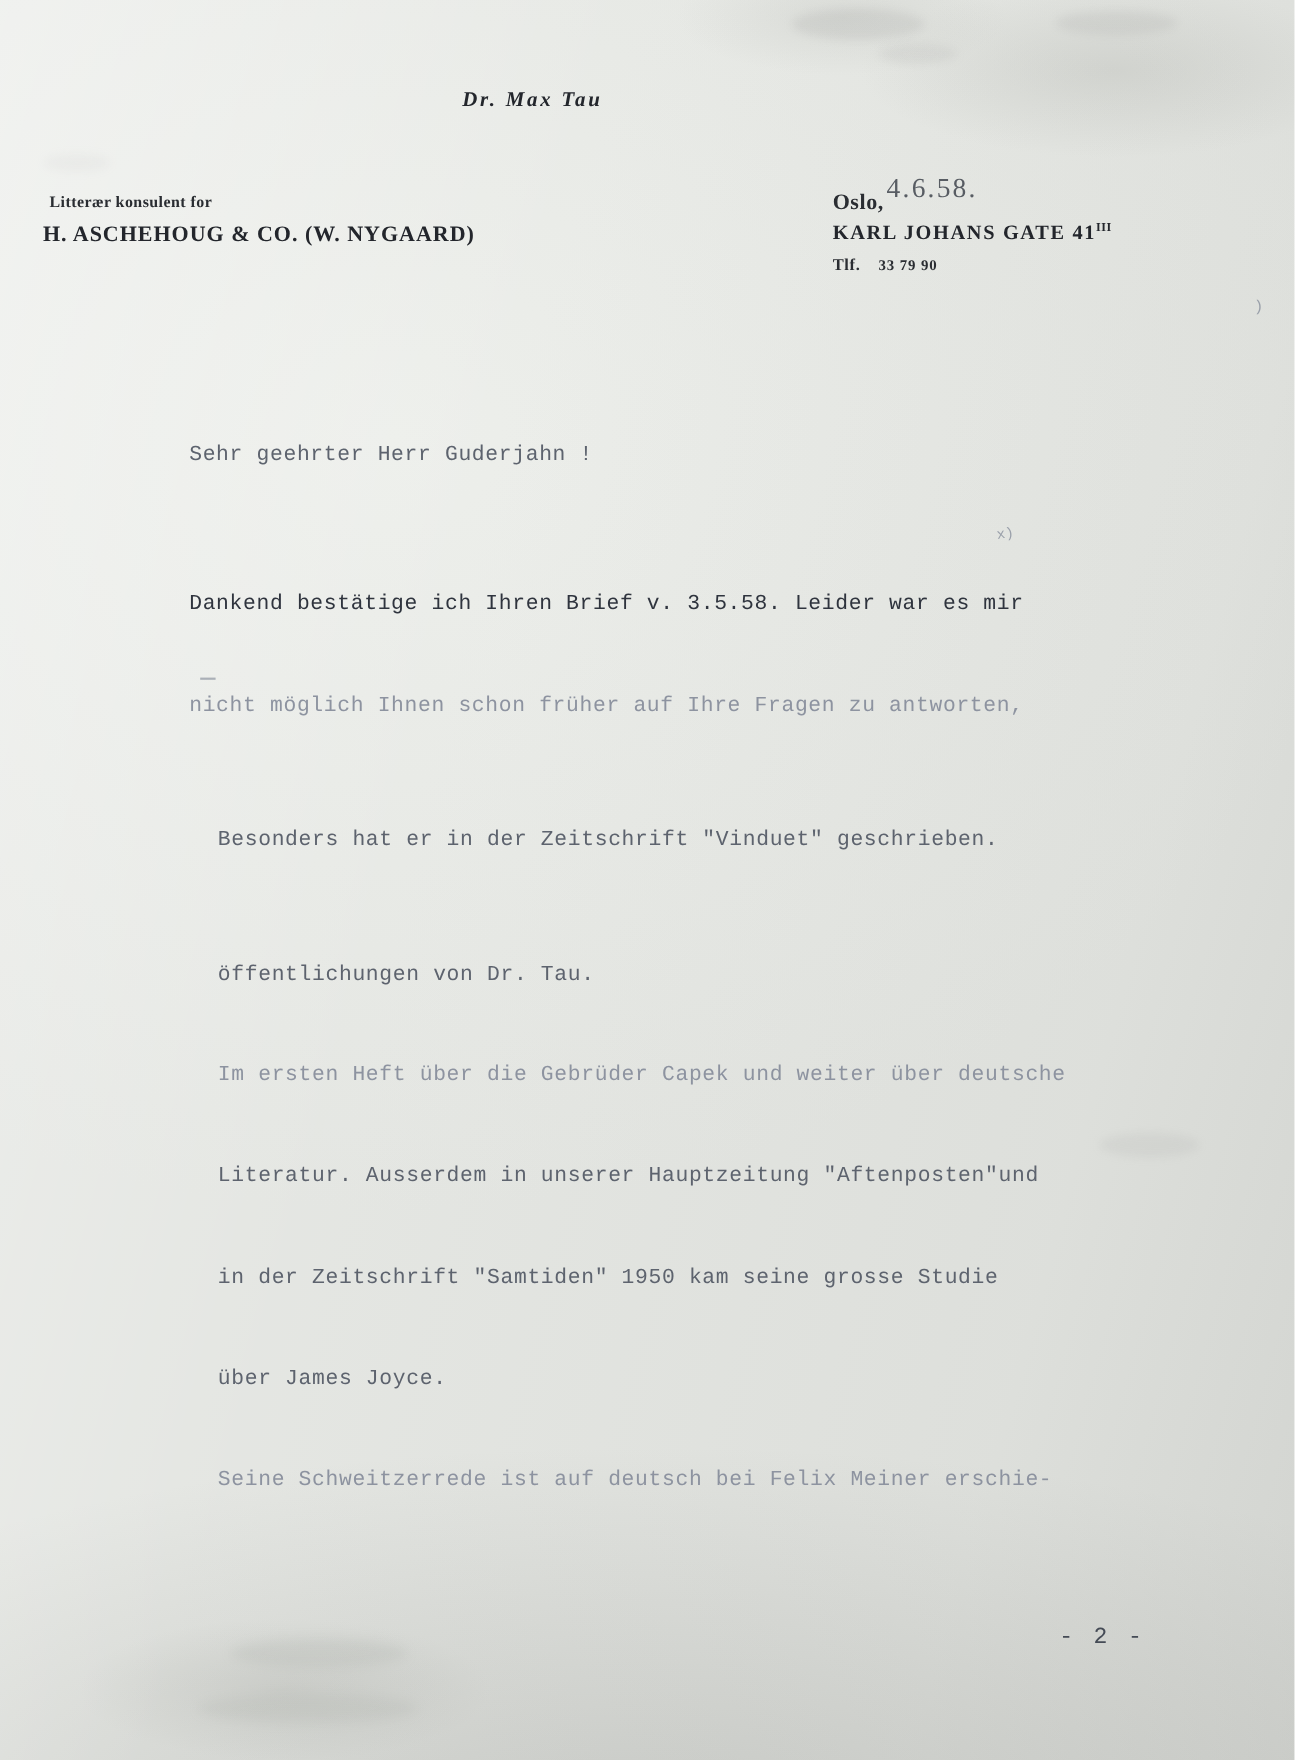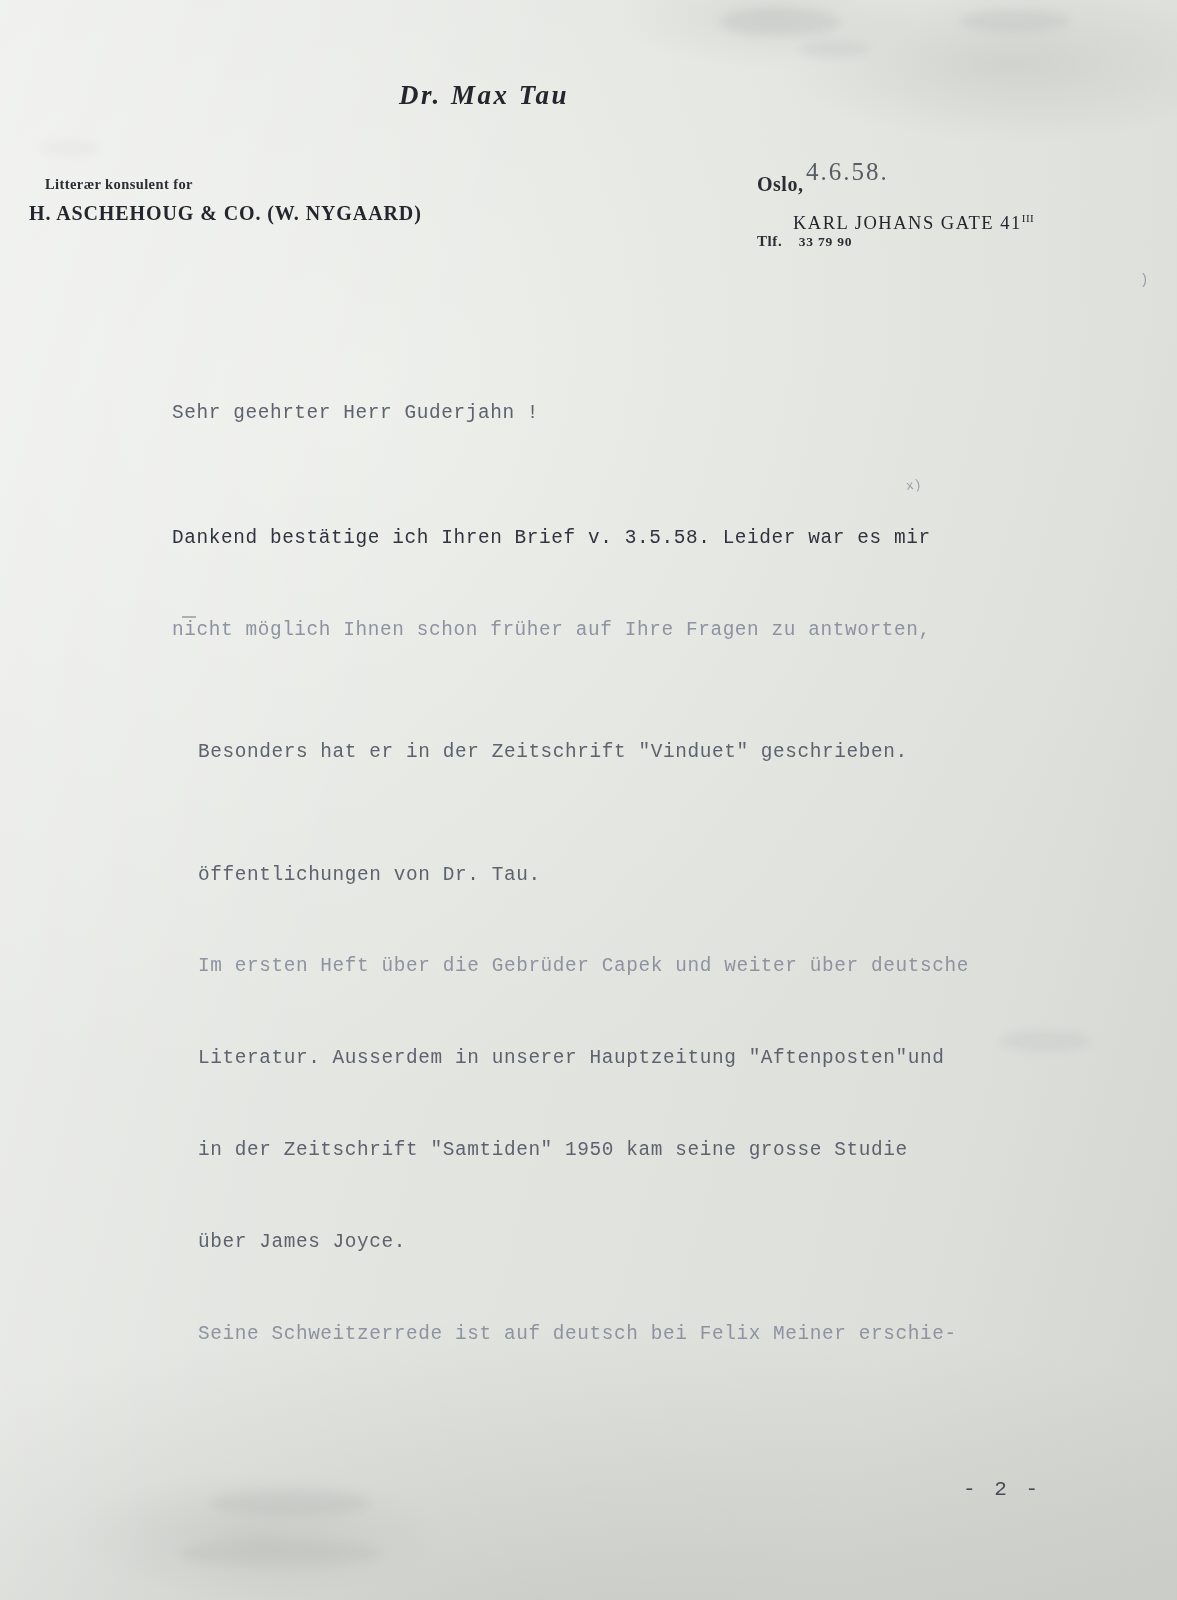--- a/index.html
+++ b/index.html
@@ -55,39 +55,39 @@
   
   .letterhead-name {
     position: absolute;
     top: 80px;
     left: 0;
     width: 968px;
     text-align: center;
     font-family: "Liberation Serif", serif;
     font-style: italic;
     font-weight: 700;
-    font-size: 27px;
+    font-size: 19px;
     letter-spacing: 2.5px;
     color: #23262c;
   }
 
   .lh-left-small {
     position: absolute;
     top: 176px;
     left: 45px;
     font-family: "Liberation Serif", serif;
     font-size: 14.5px;
     font-weight: 600;
     letter-spacing: 0.4px;
     color: #2a2d32;
   }
   .lh-left-firm {
     position: absolute;
     top: 202px;
-    left: 29px;
+    left: 39px;
     font-family: "Liberation Serif", serif;
     font-size: 20px;
     font-weight: 700;
     letter-spacing: 0.9px;
     color: #23262c;
     text-align: center;
   }
 
   .lh-oslo {
     position: absolute;
@@ -104,28 +104,27 @@
     top: 158px;
     left: 806px;
     font-family: "Liberation Serif", serif;
     font-size: 25px;
     letter-spacing: 2px;
     color: #3a3f48;
     opacity: 0.82;
   }
   .lh-address {
     position: absolute;
-    top: 212px;
+    top: 201px;
     left: 757px;
     font-family: "Liberation Serif", serif;
     font-size: 18.5px;
-    font-weight: 400;
+    font-weight: 700;
     letter-spacing: 1.5px;
     color: #23262c;
-    margin-left: 36px;
   }
   .lh-address sup {
     font-size: 11px;
     letter-spacing: 0.5px;
     vertical-align: super;
   }
   .lh-tel {
     position: absolute;
     top: 233px;
     left: 757px;
@@ -145,21 +144,21 @@
     width: 980px;
     font-family: "Liberation Mono", "DejaVu Sans Mono", monospace;
     font-size: 19.4px;
     line-height: 30.6px;
     color: #3e4450;
     letter-spacing: 0.6px;
     white-space: pre-wrap;
   }
   .typed .ln { display: block; }
   .typed .ln.ind1 { padding-left: 26px; }
-  .typed .ln.gap-sm { margin-top: 3px; }
+  .typed .ln.gap-sm { margin-top: 14px; }
 
   .faint   { color: #8d93a0; }
   .faint2  { color: #a4aab4; }
   .mid     { color: #5d636e; }
   .strong  { color: #2f343e; }
 
   .page-num {
     position: absolute;
     top: 1478px;
     left: 963px;

